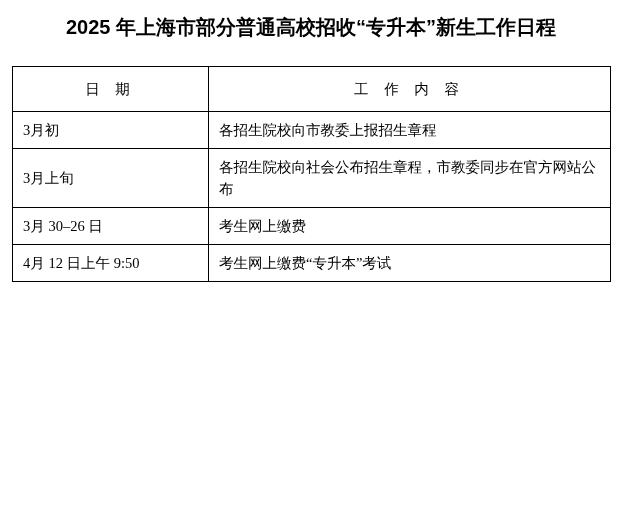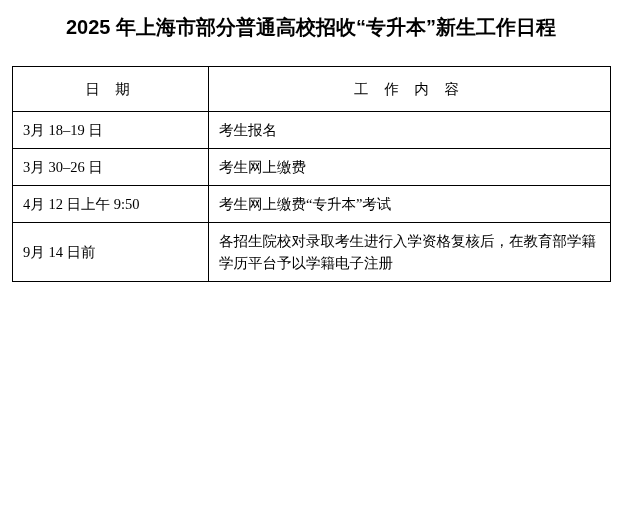--- a/index.html
+++ b/index.html
@@ -82,32 +82,32 @@
         <col class="c2">
       </colgroup>
       <thead>
         <tr>
           <th class="hdr-spaced">日 期</th>
           <th class="hdr-spaced">工 作 内 容</th>
         </tr>
       </thead>
       <tbody>
         <tr>
-          <td class="date-cell">3月 18–19 日</td>
-          <td class="content-cell">考生报名</td>
+          <td class="date-cell">3月初</td>
+          <td class="content-cell">各招生院校向市教委上报招生章程</td>
+        </tr>
+        <tr>
+          <td class="date-cell">3月上旬</td>
+          <td class="content-cell">各招生院校向社会公布招生章程，市教委同步在官方网站公布</td>
         </tr>
         <tr>
           <td class="date-cell">3月 30–26 日</td>
           <td class="content-cell">考生网上缴费</td>
         </tr>
         <tr>
           <td class="date-cell">4月 12 日上午 9:50</td>
           <td class="content-cell">考生网上缴费“专升本”考试</td>
         </tr>
-        <tr>
-          <td class="date-cell">9月 14 日前</td>
-          <td class="content-cell">各招生院校对录取考生进行入学资格复核后，在教育部学籍学历平台予以学籍电子注册</td>
-        </tr>
       </tbody>
     </table>
   </div>
 
 </div>
 
 </body></html>

